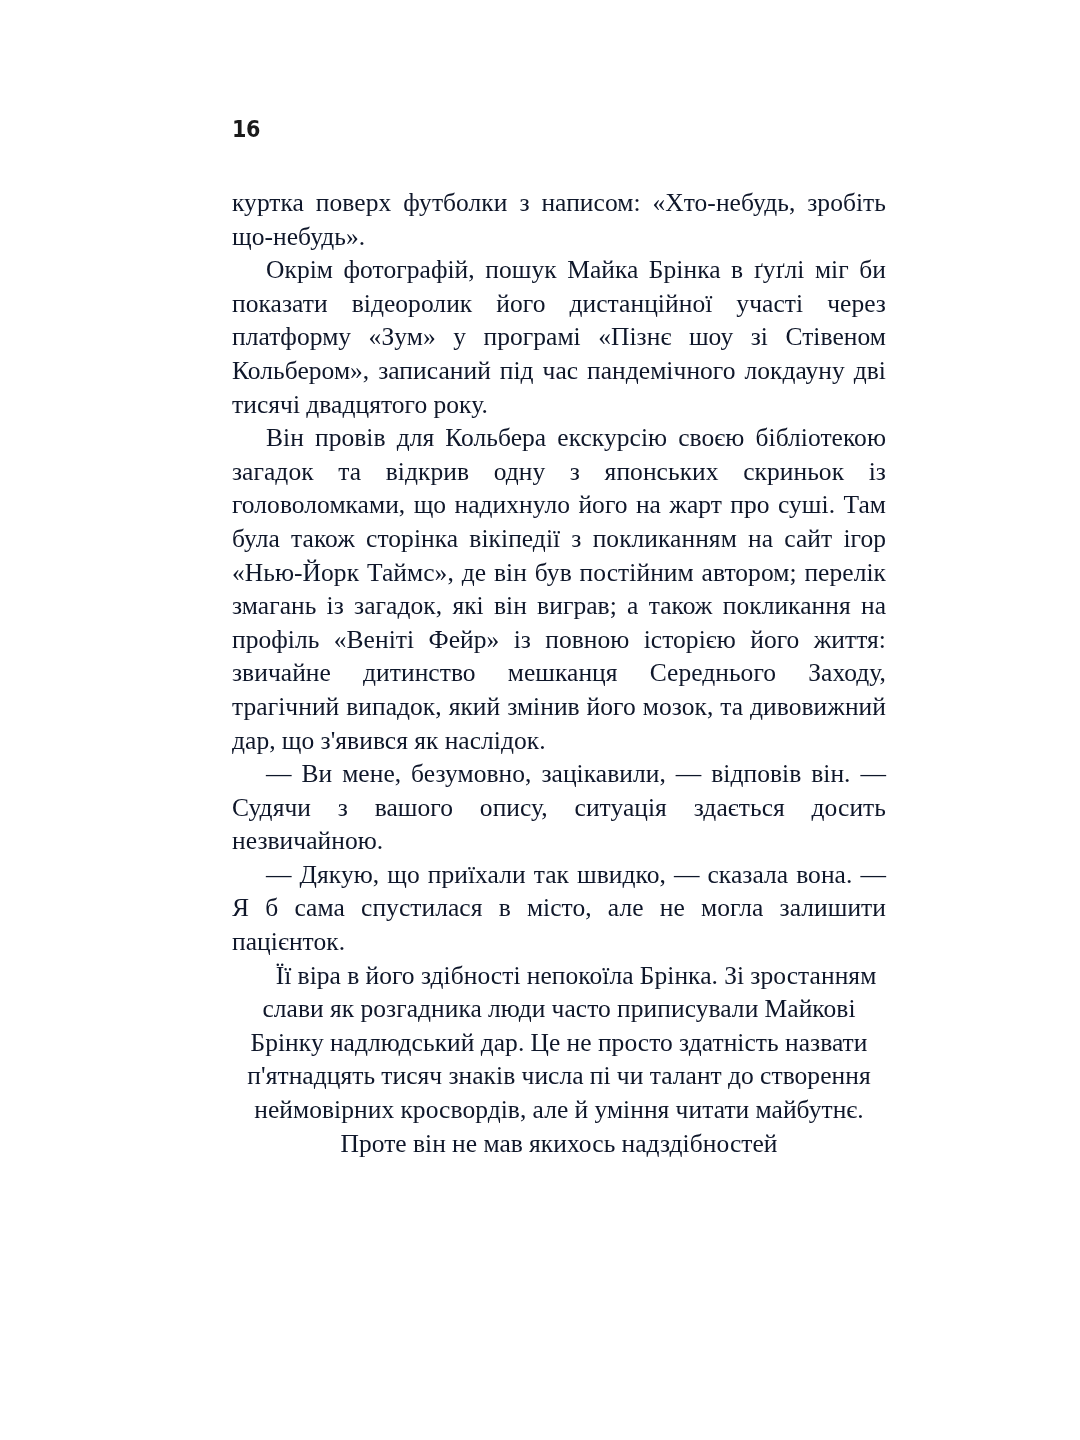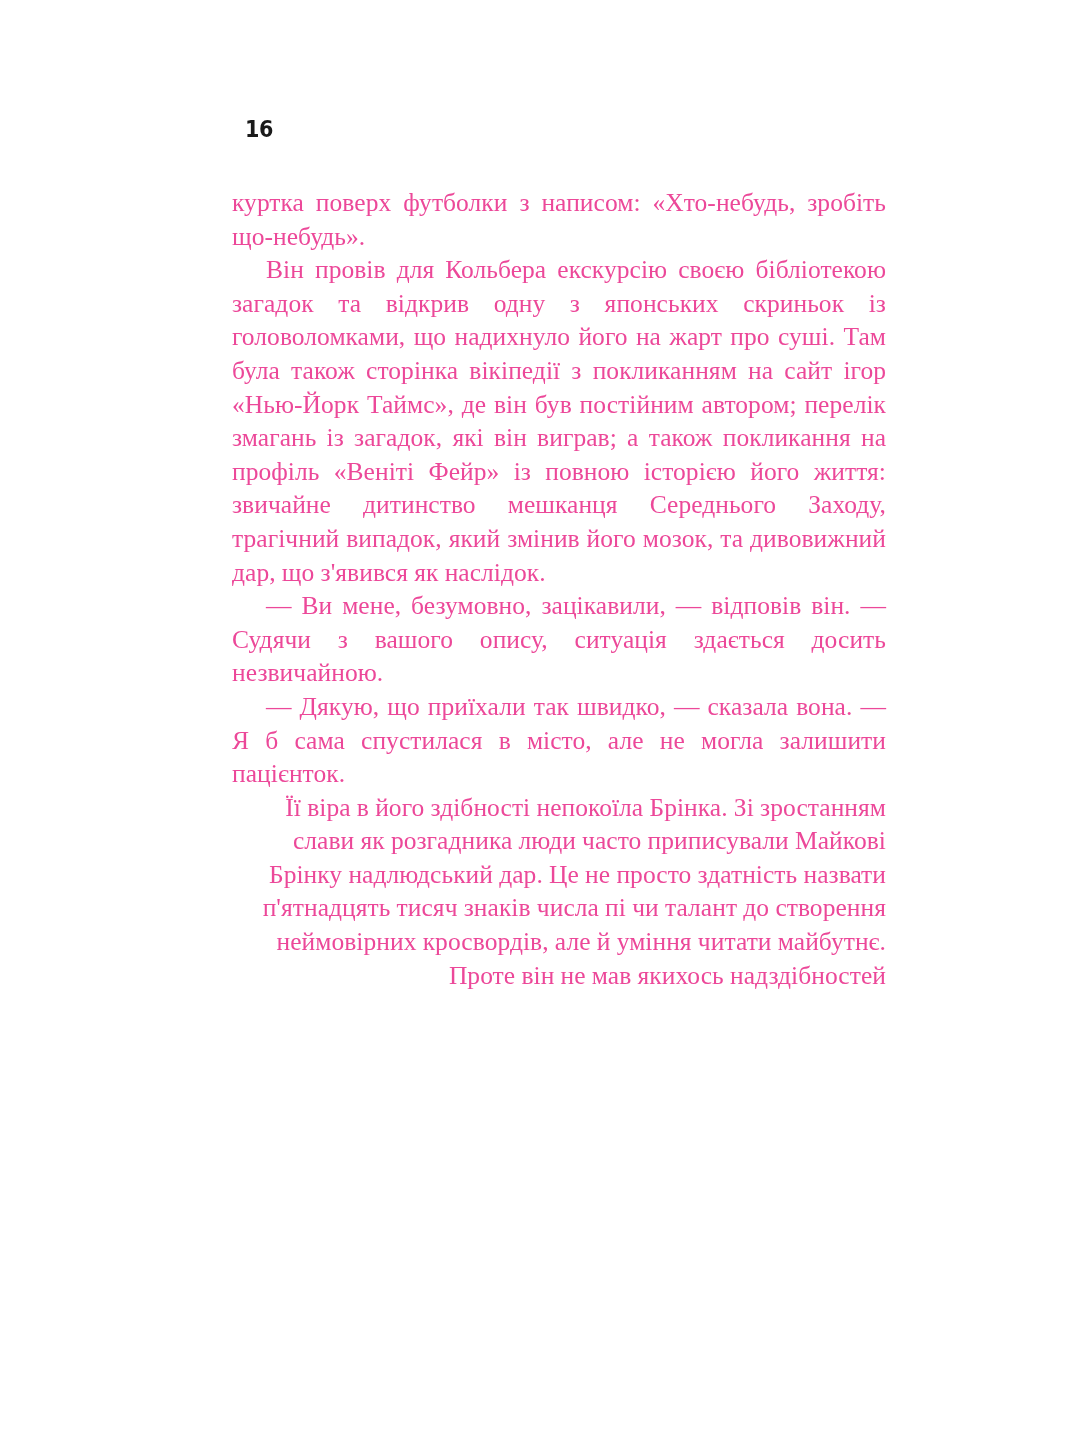--- a/index.html
+++ b/index.html
@@ -18,55 +18,55 @@
   .folio {
     position: absolute;
     left: 232px;
     top: 118px;
     font-family: "Liberation Sans Narrow", "DejaVu Sans Condensed", "Liberation Sans", sans-serif;
     font-size: 23px;
     font-weight: 700;
     letter-spacing: -0.5px;
     color: #1a1a1a;
     line-height: 1;
-    margin-left: 13px;
   }
   .textblock {
     position: absolute;
     left: 232px;
     top: 186px;
     width: 654px;
   }
   .para {
     margin: 0;
     font-family: "Liberation Serif", "DejaVu Serif", serif;
     font-size: 25.5px;
     line-height: 33.6px;
-    color: #ec4899;
+    color: #0f172a;
     text-align: justify;
     text-justify: inter-word;
     hyphens: none;
     word-spacing: -0.2px;
     letter-spacing: 0.05px;
   }
   .para.indent {
     text-indent: 34px;
   }
   .para:last-child {
-    text-align: right;
+    text-align: center;
   }
 </style>
 </head>
 <body>
 
 <div class="page">
 
   <div class="folio">16</div>
 
   <div class="textblock">
     <p class="para">куртка поверх футболки з написом: «Хто-небудь, зробіть що-небудь».</p>
+    <p class="para indent">Окрім фотографій, пошук Майка Брінка в ґуґлі міг би показати відеоролик його дистанційної участі через платформу «Зум» у програмі «Пізнє шоу зі Стівеном Кольбером», записаний під час пандемічного локдауну дві тисячі двадцятого року.</p>
     <p class="para indent">Він провів для Кольбера екскурсію своєю бібліотекою загадок та відкрив одну з японських скриньок із головоломками, що надихнуло його на жарт про суші. Там була також сторінка вікіпедії з покликанням на сайт ігор «Нью-Йорк Таймс», де він був постійним автором; перелік змагань із загадок, які він виграв; а також покликання на профіль «Веніті Фейр» із повною історією його життя: звичайне дитинство мешканця Середнього Заходу, трагічний випадок, який змінив його мозок, та дивовижний дар, що з'явився як наслідок.</p>
     <p class="para indent">— Ви мене, безумовно, зацікавили, — відповів він. — Судячи з вашого опису, ситуація здається досить незвичайною.</p>
     <p class="para indent">— Дякую, що приїхали так швидко, — сказала вона. — Я б сама спустилася в місто, але не могла залишити пацієнток.</p>
     <p class="para indent">Її віра в його здібності непокоїла Брінка. Зі зростанням слави як розгадника люди часто приписували Майкові Брінку надлюдський дар. Це не просто здатність назвати п'ятнадцять тисяч знаків числа пі чи талант до створення неймовірних кросвордів, але й уміння читати майбутнє. Проте він не мав якихось надздібностей</p>
   </div>
 
 </div>
 
 </body></html>

